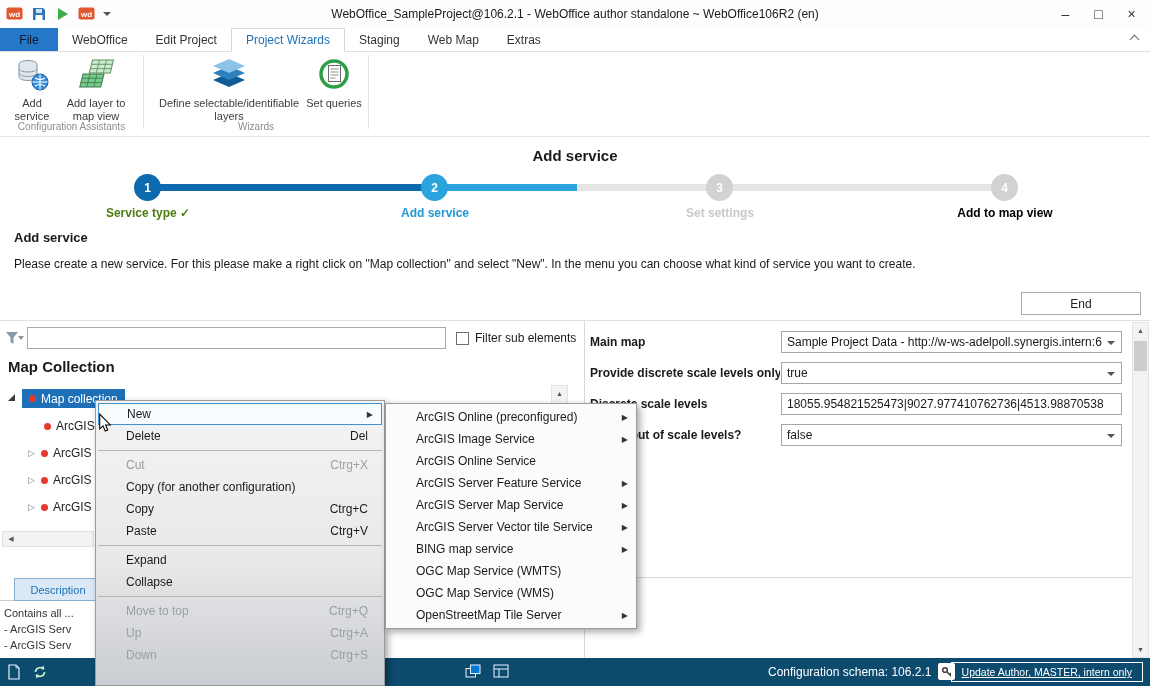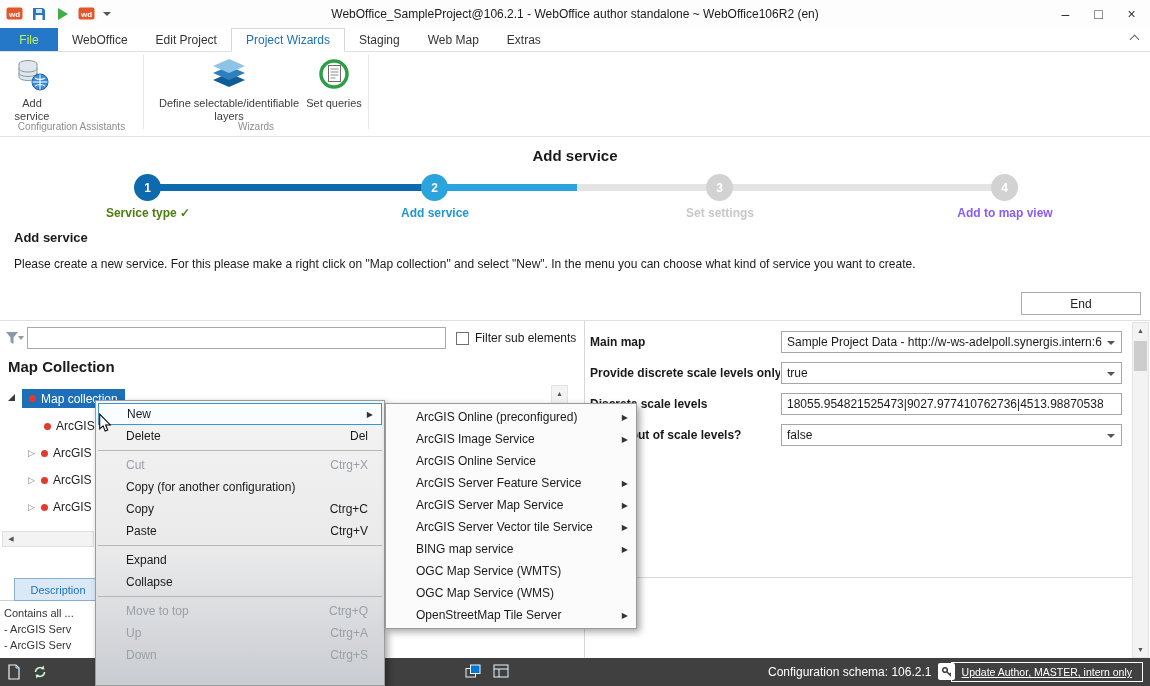--- a/index.html
+++ b/index.html
@@ -13,21 +13,21 @@
   .qicon svg{display:block}
   .qat-caret{width:0;height:0;border-left:4px solid transparent;border-right:4px solid transparent;border-top:4px solid #555}
   .title-text{position:absolute;left:120px;right:120px;top:7px;text-align:center;font-size:12px;color:#1a1a1a;white-space:nowrap;overflow:hidden}
   .win-btns{position:absolute;right:2px;top:0;display:flex;height:28px}
   .win-btn{width:33px;height:28px;display:flex;align-items:center;justify-content:center;font-size:14px;color:#333}
 
   
   .tabs-line{position:absolute;top:51px;left:0;width:100%;height:1px;background:#e0e0e0;z-index:1}
   .tabs{position:absolute;top:28px;left:0;height:23px;display:flex;z-index:2}
   .tab{display:flex;align-items:center;justify-content:center;padding:0 14px;font-size:12px;color:#333}
-  .tab-file{width:58px;padding:0;background:#2577c8;color:#bef264}
+  .tab-file{width:58px;padding:0;background:#2577c8;color:#0f172a}
   .tab-selected{background:#fff;border:1px solid #d8d8d8;border-bottom:1px solid #fff;color:#1d70b7;height:24px}
   .ribbon-collapse{position:absolute;right:12px;top:36px;z-index:2}
   .chev-up{display:block;width:7px;height:7px;border-left:1.5px solid #666;border-top:1.5px solid #666;transform:rotate(45deg)}
 
   
   .ribbon{position:absolute;top:52px;left:0;width:100%;height:85px;background:#fff;border-bottom:1px solid #e3e3e3}
   .rbtn{position:absolute;top:5px;display:flex;flex-direction:column;align-items:center;gap:3px;
         font-size:11px;color:#3c3c3c;text-align:center;line-height:1.18}
   .rib-sep{position:absolute;top:3px;width:1px;height:74px;background:#e4e4e4}
   .rib-group{position:absolute;top:69px;font-size:10px;color:#8d8d8d;text-align:center}
@@ -37,21 +37,21 @@
   .progress-track{position:absolute;top:184px;left:148px;width:857px;height:7px;background:#e4e4e4}
   .pseg{position:absolute;top:184px;height:7px}
   .pseg-1{left:148px;width:287px;background:#0d6aae}
   .pseg-2{left:435px;width:142px;background:#2ba3dc}
   .pcircle{position:absolute;top:174px;width:27px;height:27px;border-radius:50%;color:#fff;font-weight:bold;
            font-size:12px;display:flex;align-items:center;justify-content:center}
   .pc1{left:134px;background:#0d6aae}.pc2{left:421px;background:#2ba3dc}
   .pc3{left:706px;background:#d2d2d2}.pc4{left:991px;background:#d2d2d2}
   .plabel{position:absolute;top:206px;width:200px;text-align:center;font-weight:bold;font-size:12px}
   .pl1{left:48px;color:#4d7c0f}.pl2{left:335px;color:#2297d3}
-  .pl3{left:620px;color:#c8c8c8}.pl4{left:905px;color:#8b5cf6}
+  .pl3{left:620px;color:#c8c8c8}.pl4{left:905px;color:#000000}
   .section-title{position:absolute;top:230px;left:14px;font-weight:bold;font-size:13px}
   .wizard-desc{position:absolute;top:257px;left:14px;font-size:12px;white-space:nowrap}
   .end-btn{position:absolute;top:292px;right:9px;width:120px;height:23px;border:1px solid #ababab;background:#fff;
            display:flex;align-items:center;justify-content:center;font-size:12px;color:#222}
   .main-sep{position:absolute;top:320px;left:0;width:100%;height:1px;background:#e0e0e0}
   .vdivider{position:absolute;top:321px;left:584px;width:1px;height:337px;background:#d8d8d8}
 
   
   .funnel{position:absolute;top:330px;left:4px}
   .filter-input{position:absolute;top:327px;left:27px;width:419px;height:22px;border:1px solid #a9a9a9;
@@ -82,21 +82,21 @@
   .pf-text{overflow:hidden;white-space:nowrap}
   .italic{}
   .combo-arrow{position:absolute;right:6px;top:9px;width:0;height:0;border-left:4px solid transparent;
                border-right:4px solid transparent;border-top:4px solid #555}
   .rp-line{position:absolute;top:577px;left:585px;width:547px;height:1px;background:#d8d8d8}
   .rp-vscroll{position:absolute;top:322px;left:1132px;width:17px;height:336px;background:#f3f3f3;border:1px solid #e3e3e3}
   .rp-thumb{position:absolute;top:18px;left:1px;width:13px;height:30px;background:#cdcdcd}
   .rp-down{position:absolute;bottom:0;left:0}
 
   
-  .statusbar{position:absolute;bottom:0;left:0;width:100%;height:28px;background:#404040;color:#fff;z-index:5}
+  .statusbar{position:absolute;bottom:0;left:0;width:100%;height:28px;background:#0c4a6e;color:#fff;z-index:5}
   .sb-icon{position:absolute;top:6px}
   .sb-text{position:absolute;left:768px;top:7px;font-size:12px;color:#fff;white-space:nowrap}
   .sb-key{position:absolute;left:938px;top:5px;width:17px;height:17px;background:#fff;border-radius:2px;
           display:flex;align-items:center;justify-content:center}
   .sb-update{position:absolute;right:7px;top:4px;height:20px;padding:0 10px;background:transparent;border:1px solid #fff;
              color:#fff;font:10.5px "Liberation Sans",sans-serif;text-decoration:underline;white-space:nowrap}
 
   
   .ctx{position:absolute;left:95px;top:400px;width:290px;height:286px;z-index:20;
        background:linear-gradient(180deg,#f4f4f4 0%,#e9e9ea 55%,#c9ccd1 100%);
@@ -176,20 +176,35 @@
       <span>
         <svg width="34" height="34">
           <ellipse cx="13" cy="7" rx="9" ry="3.5" fill="#dfe6ec" stroke="#8696a6"></ellipse>
           <path d="M4 7v13c0 1.9 4 3.5 9 3.5s9-1.6 9-3.5V7" fill="#dfe6ec" stroke="#8696a6"></path>
           <path d="M4 11.5c0 1.9 4 3.5 9 3.5s9-1.6 9-3.5M4 16c0 1.9 4 3.5 9 3.5s9-1.6 9-3.5" fill="none" stroke="#8696a6"></path>
           <circle cx="25" cy="25" r="8" fill="#3b8ede" stroke="#1d5f9e"></circle>
           <path d="M17.5 25h15M25 17.5v15M20 21c3 1.8 7 1.8 10 0M20 29c3-1.8 7-1.8 10 0" stroke="#fff" fill="none" stroke-width="1.1"></path>
         </svg>
       </span>
       <span class="rlbl">Add service</span>
+    </div>
+    <div class="rbtn" style="left:60px;width:72px">
+      <span>
+        <svg width="38" height="34">
+          <g transform="translate(6,1) skewX(-14)">
+            <rect x="10" y="2" width="21" height="13" fill="#cde9cf" stroke="#5c8f5d"></rect>
+            <path d="M10 6.3h21M10 10.6h21M17 2v13M24 2v13" stroke="#5c8f5d" stroke-width="0.8"></path>
+          </g>
+          <g transform="translate(2,1) skewX(-14)">
+            <rect x="8" y="16" width="21" height="13" fill="#79c98b" stroke="#3c7a4e"></rect>
+            <path d="M8 20.3h21M8 24.6h21M15 16v13M22 16v13" stroke="#3c7a4e" stroke-width="0.8"></path>
+          </g>
+        </svg>
+      </span>
+      <span class="rlbl">Add layer to map view</span>
     </div>
     <div class="rib-sep" style="left:143px"></div>
     <div class="rbtn" style="left:150px;width:158px">
       <span>
         <svg width="36" height="34">
           <polygon points="18,16 34,23 18,30 2,23" fill="#0f5c97"></polygon>
           <polygon points="18,9 34,16 18,23 2,16" fill="#2e7fbd"></polygon>
           <polygon points="18,2 34,9 18,16 2,9" fill="#8ec3e8"></polygon>
         </svg>
       </span>

